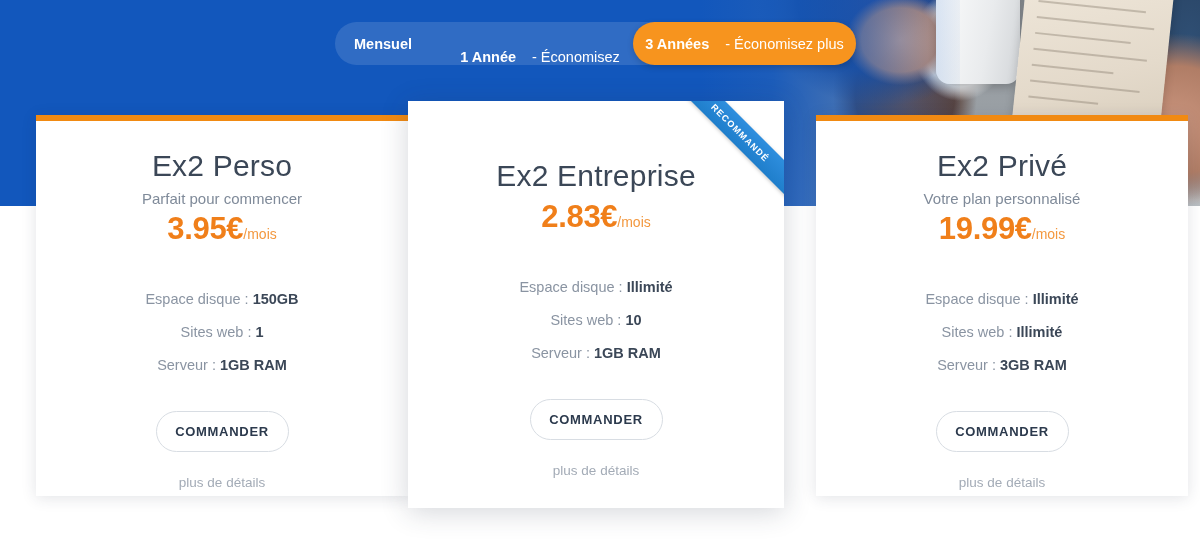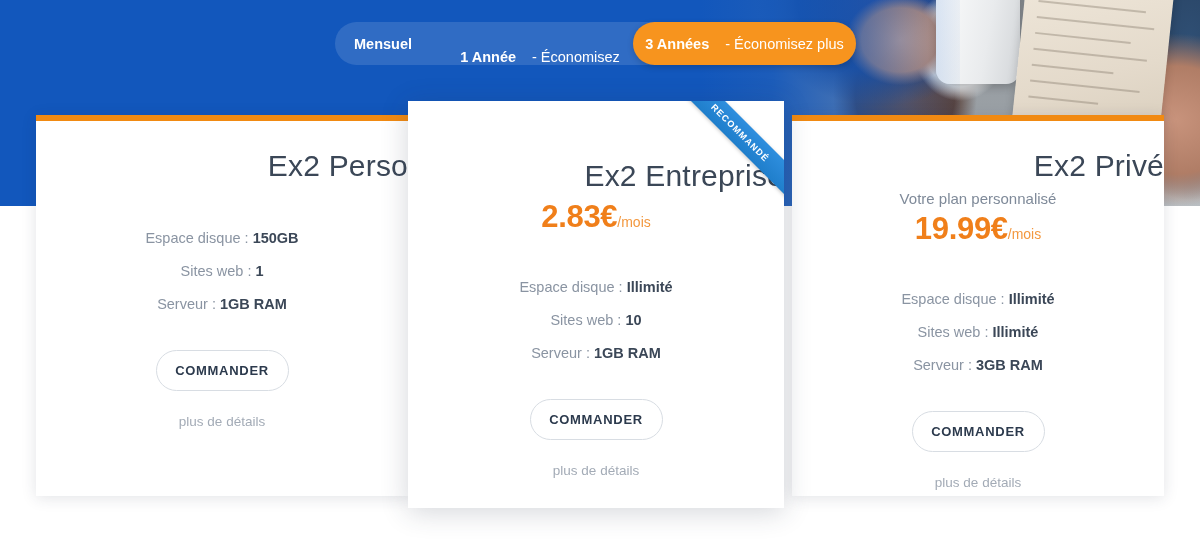--- a/index.html
+++ b/index.html
@@ -142,36 +142,35 @@
   }
   .card.featured {
     z-index: 5;
     box-shadow: 0 4px 26px rgba(40,50,70,0.20);
     overflow: hidden;
   }
   .card-side { z-index: 2; }
 
   .card-1 { left: 36px;  top: 115px; width: 372px; height: 381px; }
   .card-2 { left: 408px; top: 101px; width: 376px; height: 407px; }
-  .card-3 { left: 792px; top: 115px; width: 372px; height: 381px; }
+  .card-3 { left: 816px; top: 115px; width: 372px; height: 381px; }
 
   .card-body {
     position: relative;
     padding-top: 32px;
     text-align: center;
   }
   .card-2 .card-body { padding-top: 56px; }
 
   .plan-name {
     font-size: 30px;
     font-weight: normal;
     color: #3b4757;
     letter-spacing: 0.2px;
     line-height: 1.25;
-    text-align: right;
   }
   .plan-tagline {
     margin-top: 5px;
     font-size: 15px;
     color: #7f8a99;
   }
   .plan-price {
     margin-top: 4px;
     color: #f07f1a;
     line-height: 1.15;
@@ -275,20 +274,24 @@
         <span class="strong">3 Années</span>
           <span class="light">- Économisez plus</span>
       </div>
     </div>
   </div>
 
   <div class="card card-side card-1">
     <div class="topbar"></div>
     <div class="card-body">
       <div class="plan-name">Ex2 Perso</div>
+      <div class="plan-tagline">Parfait pour commencer</div>
+      <div class="plan-price">
+        <span class="amount">3.95€</span><span class="per">/mois</span>
+      </div>
       <div class="features">
         <div class="feature">
           <span>Espace disque :</span>
           <span class="val">150GB</span>
         </div>
         <div class="feature">
           <span>Sites web :</span>
           <span class="val">1</span>
         </div>
         <div class="feature">

